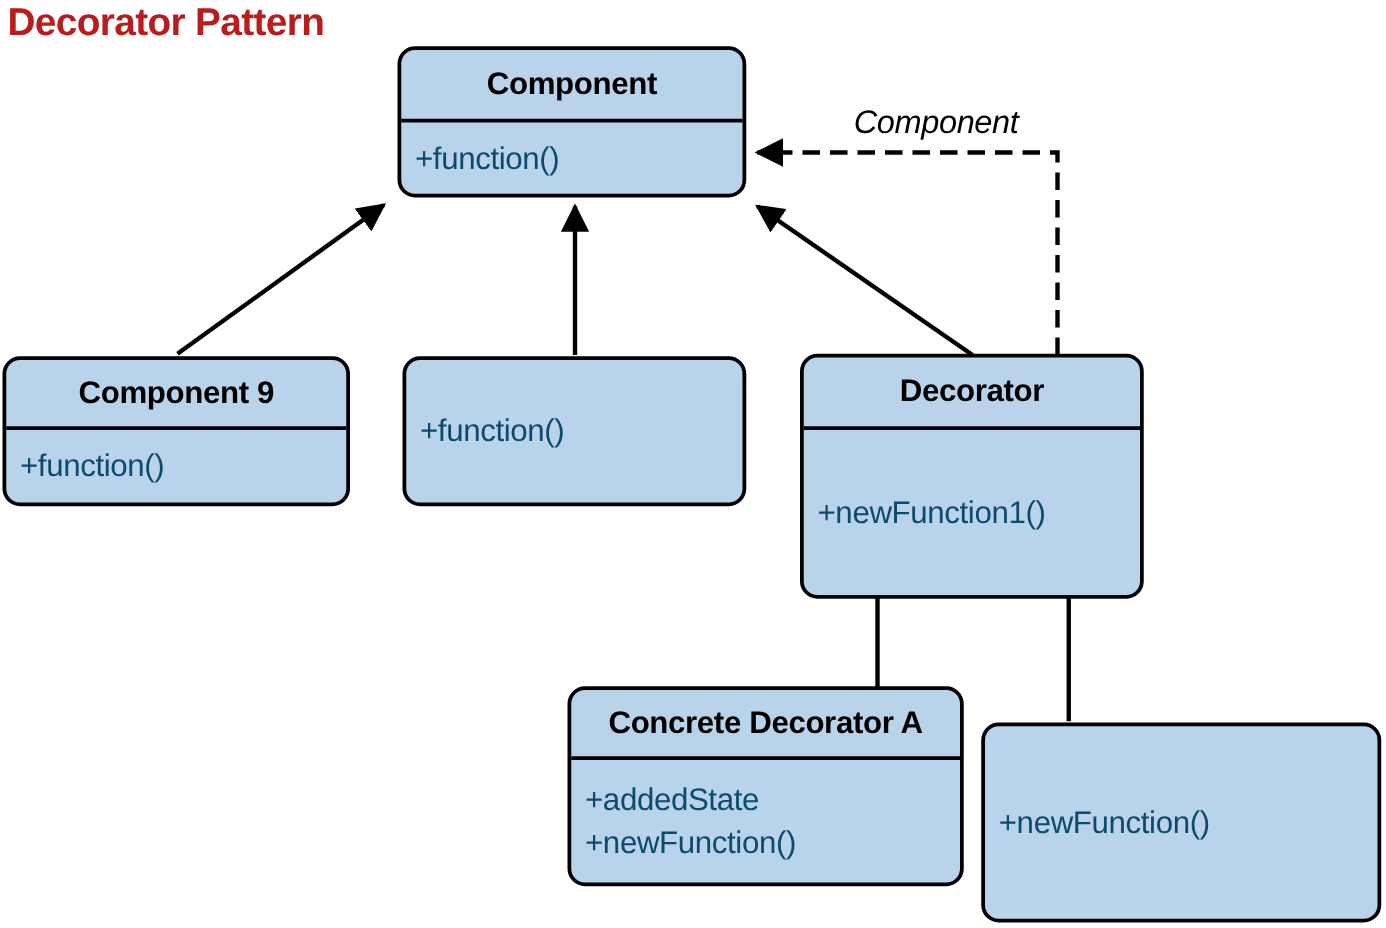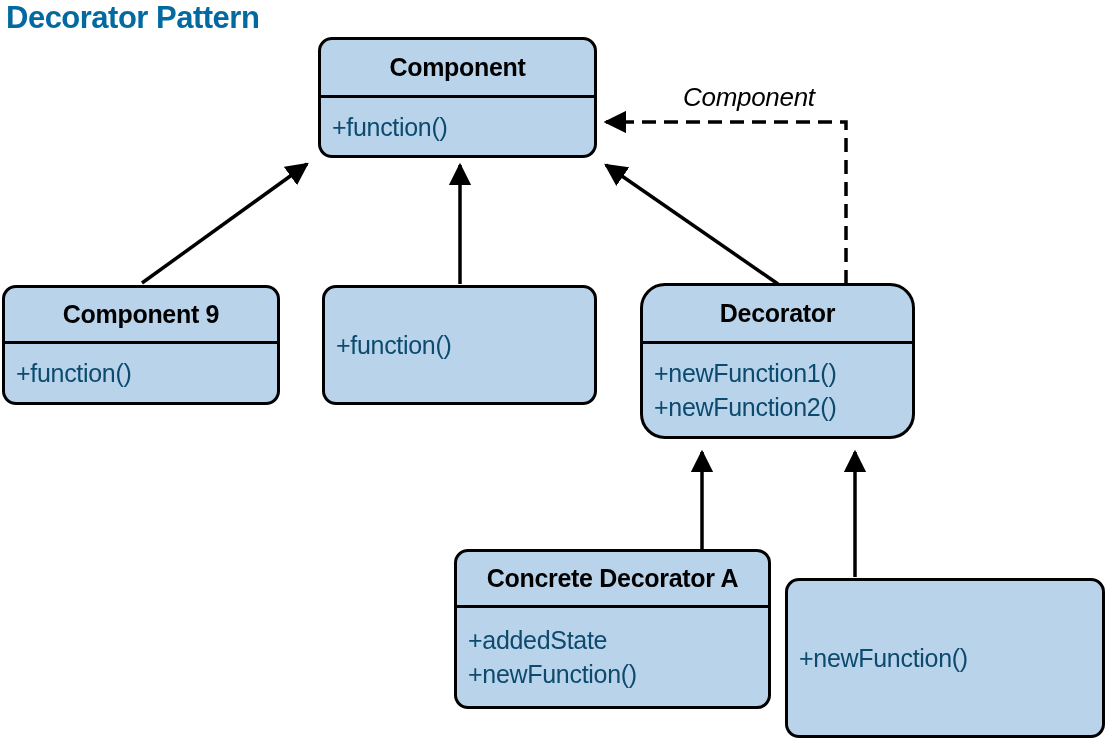--- a/index.html
+++ b/index.html
@@ -14,21 +14,21 @@
     height: 742px;
     background: var(--background, #ffffff);
     overflow: hidden;
   }
   #diagram-title {
     position: absolute;
     left: 6px;
     top: 0px;
     font-size: 31px;
     font-weight: bold;
-    color: #0369a1;
+    color: #b91c1c;
     letter-spacing: -0.5px;
   }
   .uml-box {
     position: absolute;
     box-sizing: border-box;
     background: var(--box-fill, #B9D3EA);
     border: 3.5px solid var(--box-border, #000);
     border-radius: 14px;
     z-index: 2;
     display: flex;
@@ -72,21 +72,21 @@
     top: 0;
     z-index: 1;
   }
   
   #box-component   { left: 318px; top: 37px;  width: 279px; height: 121px; }
   #box-component .box-title { height: 58px; }
   #box-component1  { left: 2px;   top: 285px; width: 278px; height: 120px; }
   #box-component1 .box-title { height: 56px; }
   #box-component2  { left: 322px; top: 285px; width: 275px; height: 120px; }
   #box-component2 .box-title { height: 56px; }
-  #box-decorator   { left: 640px; top: 283px; width: 275px; height: 156px; border-radius: 25px; }
+  #box-decorator   { left: 640px; top: 283px; width: 275px; height: 196px; }
   #box-decorator .box-title { height: 58px; }
   #box-concrete-a  { left: 454px; top: 549px; width: 317px; height: 160px; }
   #box-concrete-a .box-title { height: 56px; }
   #box-concrete-b  { left: 785px; top: 578px; width: 320px; height: 160px; }
   #box-concrete-b .box-title { height: 56px; }
 </style>
 </head>
 <body>
 
 <div id="canvas">
@@ -126,21 +126,20 @@
   <div class="uml-box" id="box-component2">
     <div class="box-body">
       <div>+function()</div>
     </div>
   </div>
 
   <div class="uml-box" id="box-decorator">
     <div class="box-title">Decorator</div>
     <div class="box-body">
       <div>+newFunction1()</div>
-      <div>+newFunction2()</div>
     </div>
   </div>
 
   <div class="uml-box" id="box-concrete-a">
     <div class="box-title">Concrete Decorator A</div>
     <div class="box-body">
       <div>+addedState</div>
       <div>+newFunction()</div>
     </div>
   </div>

